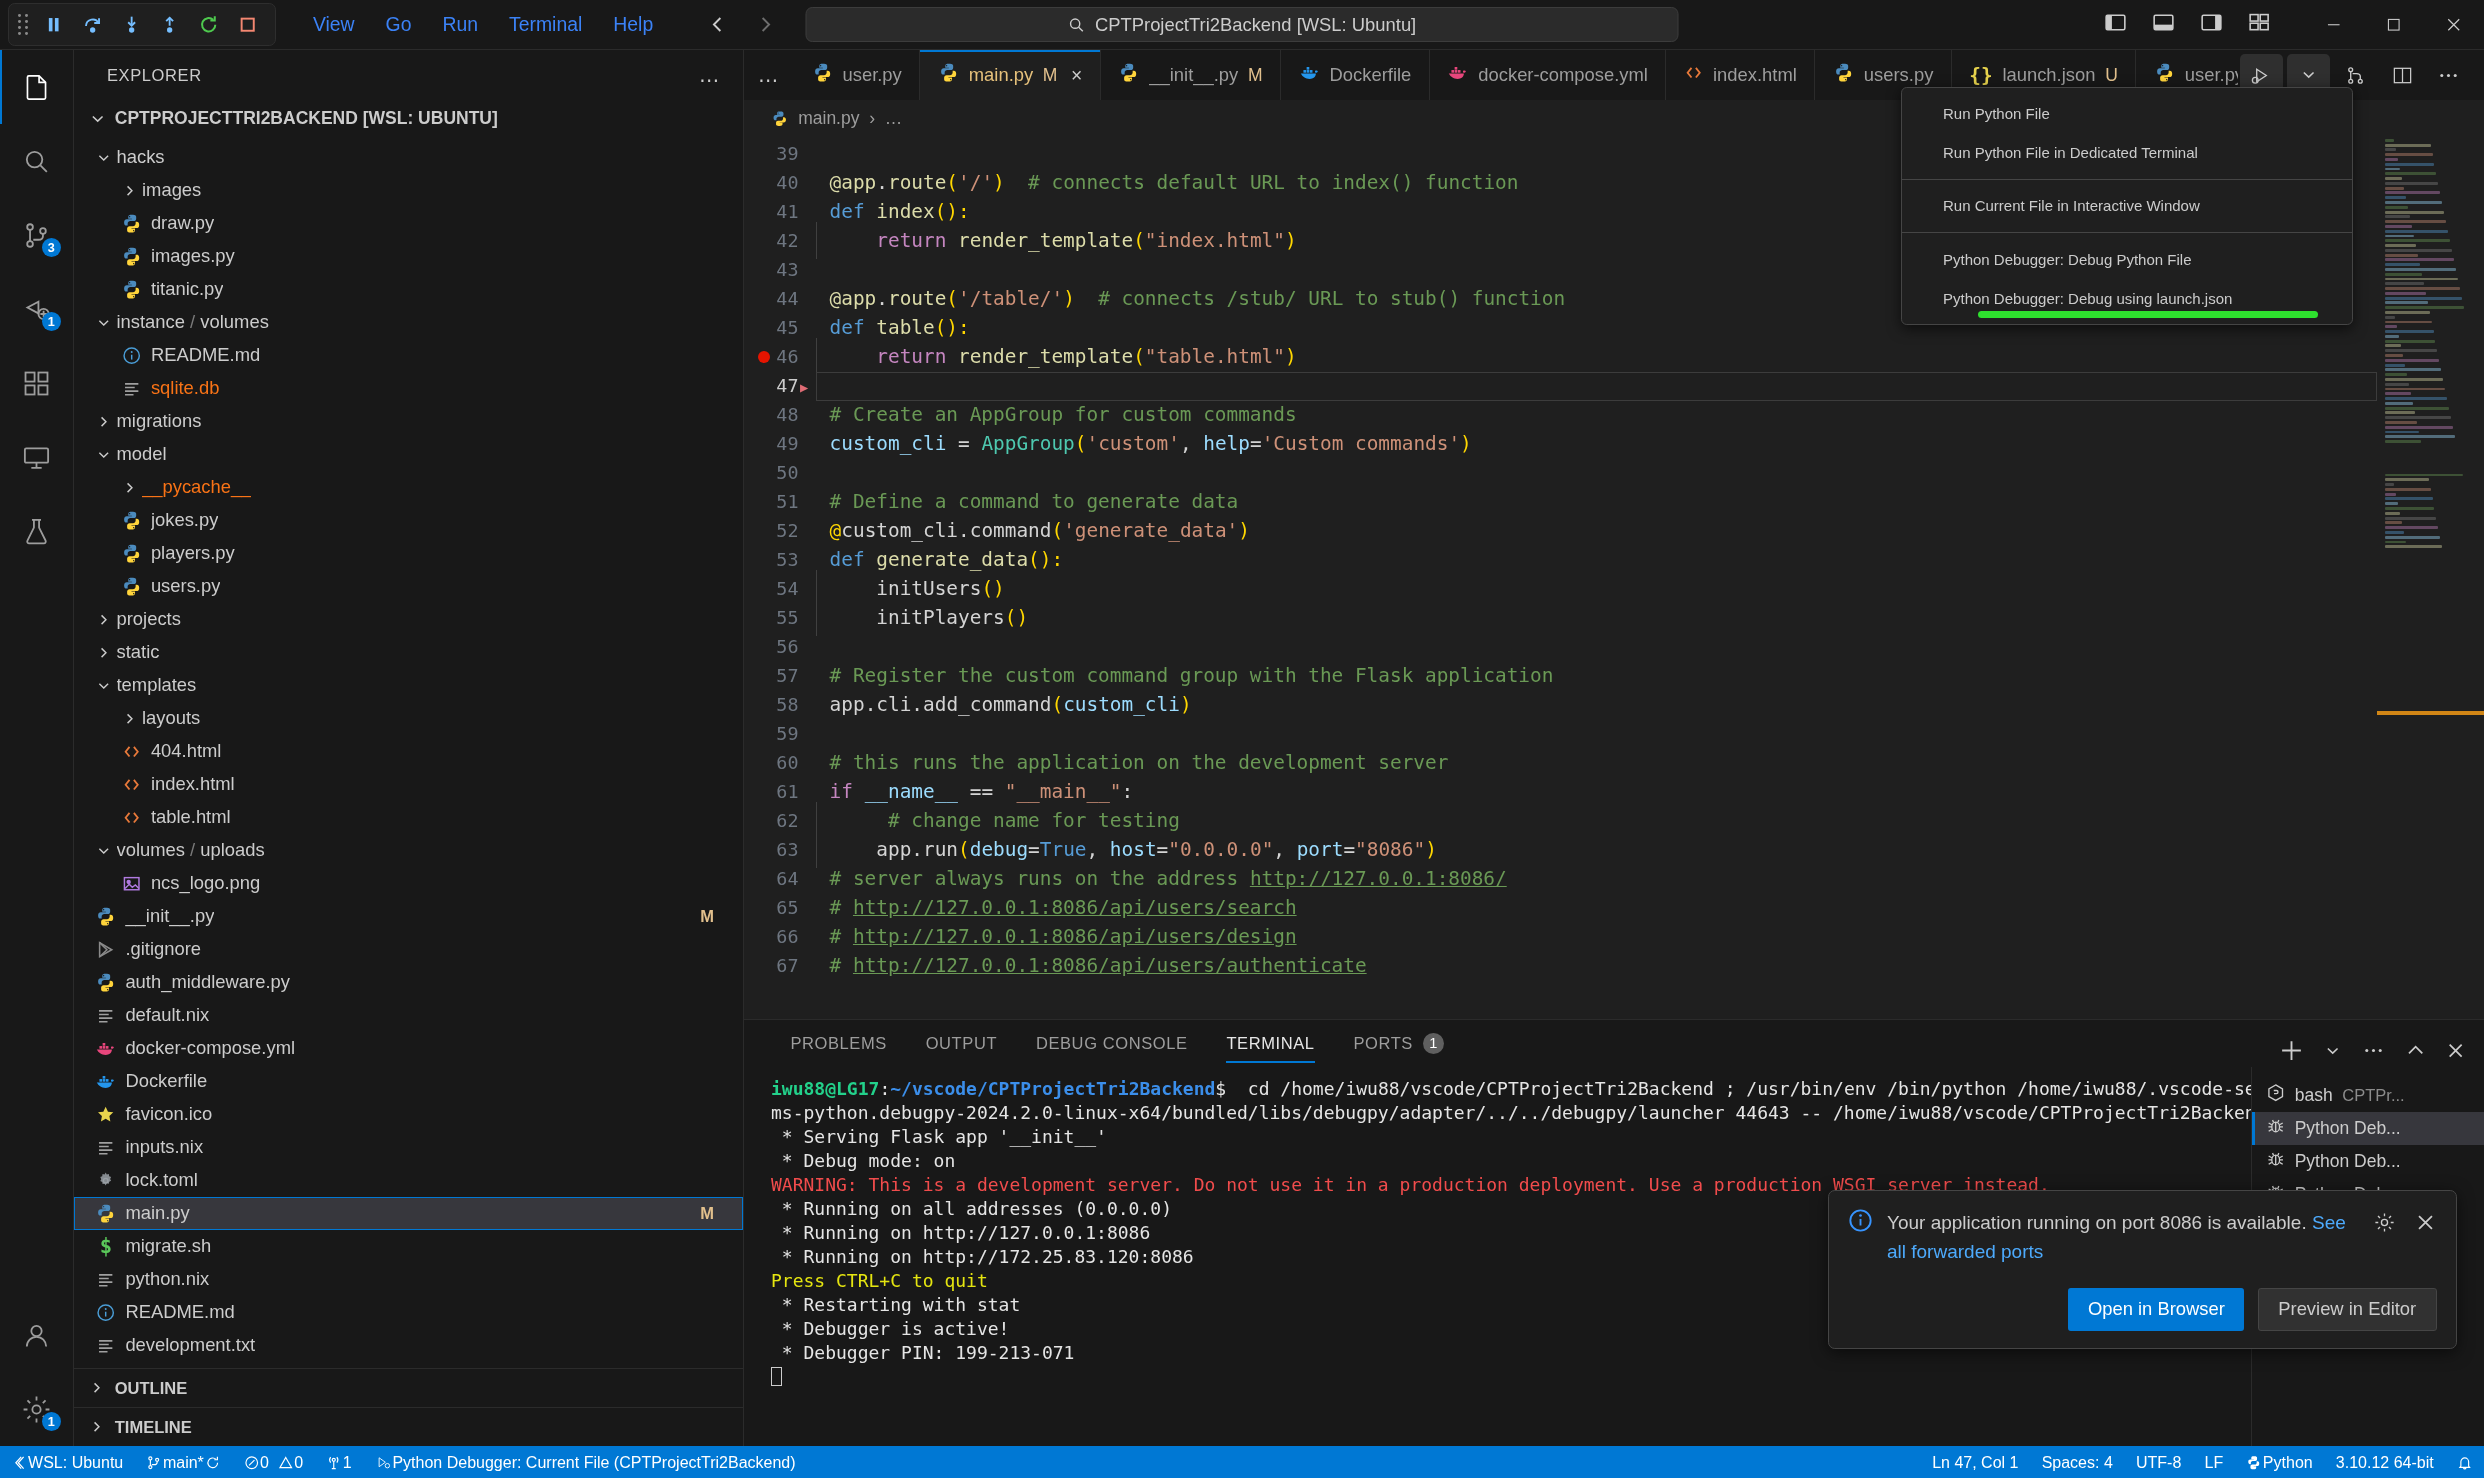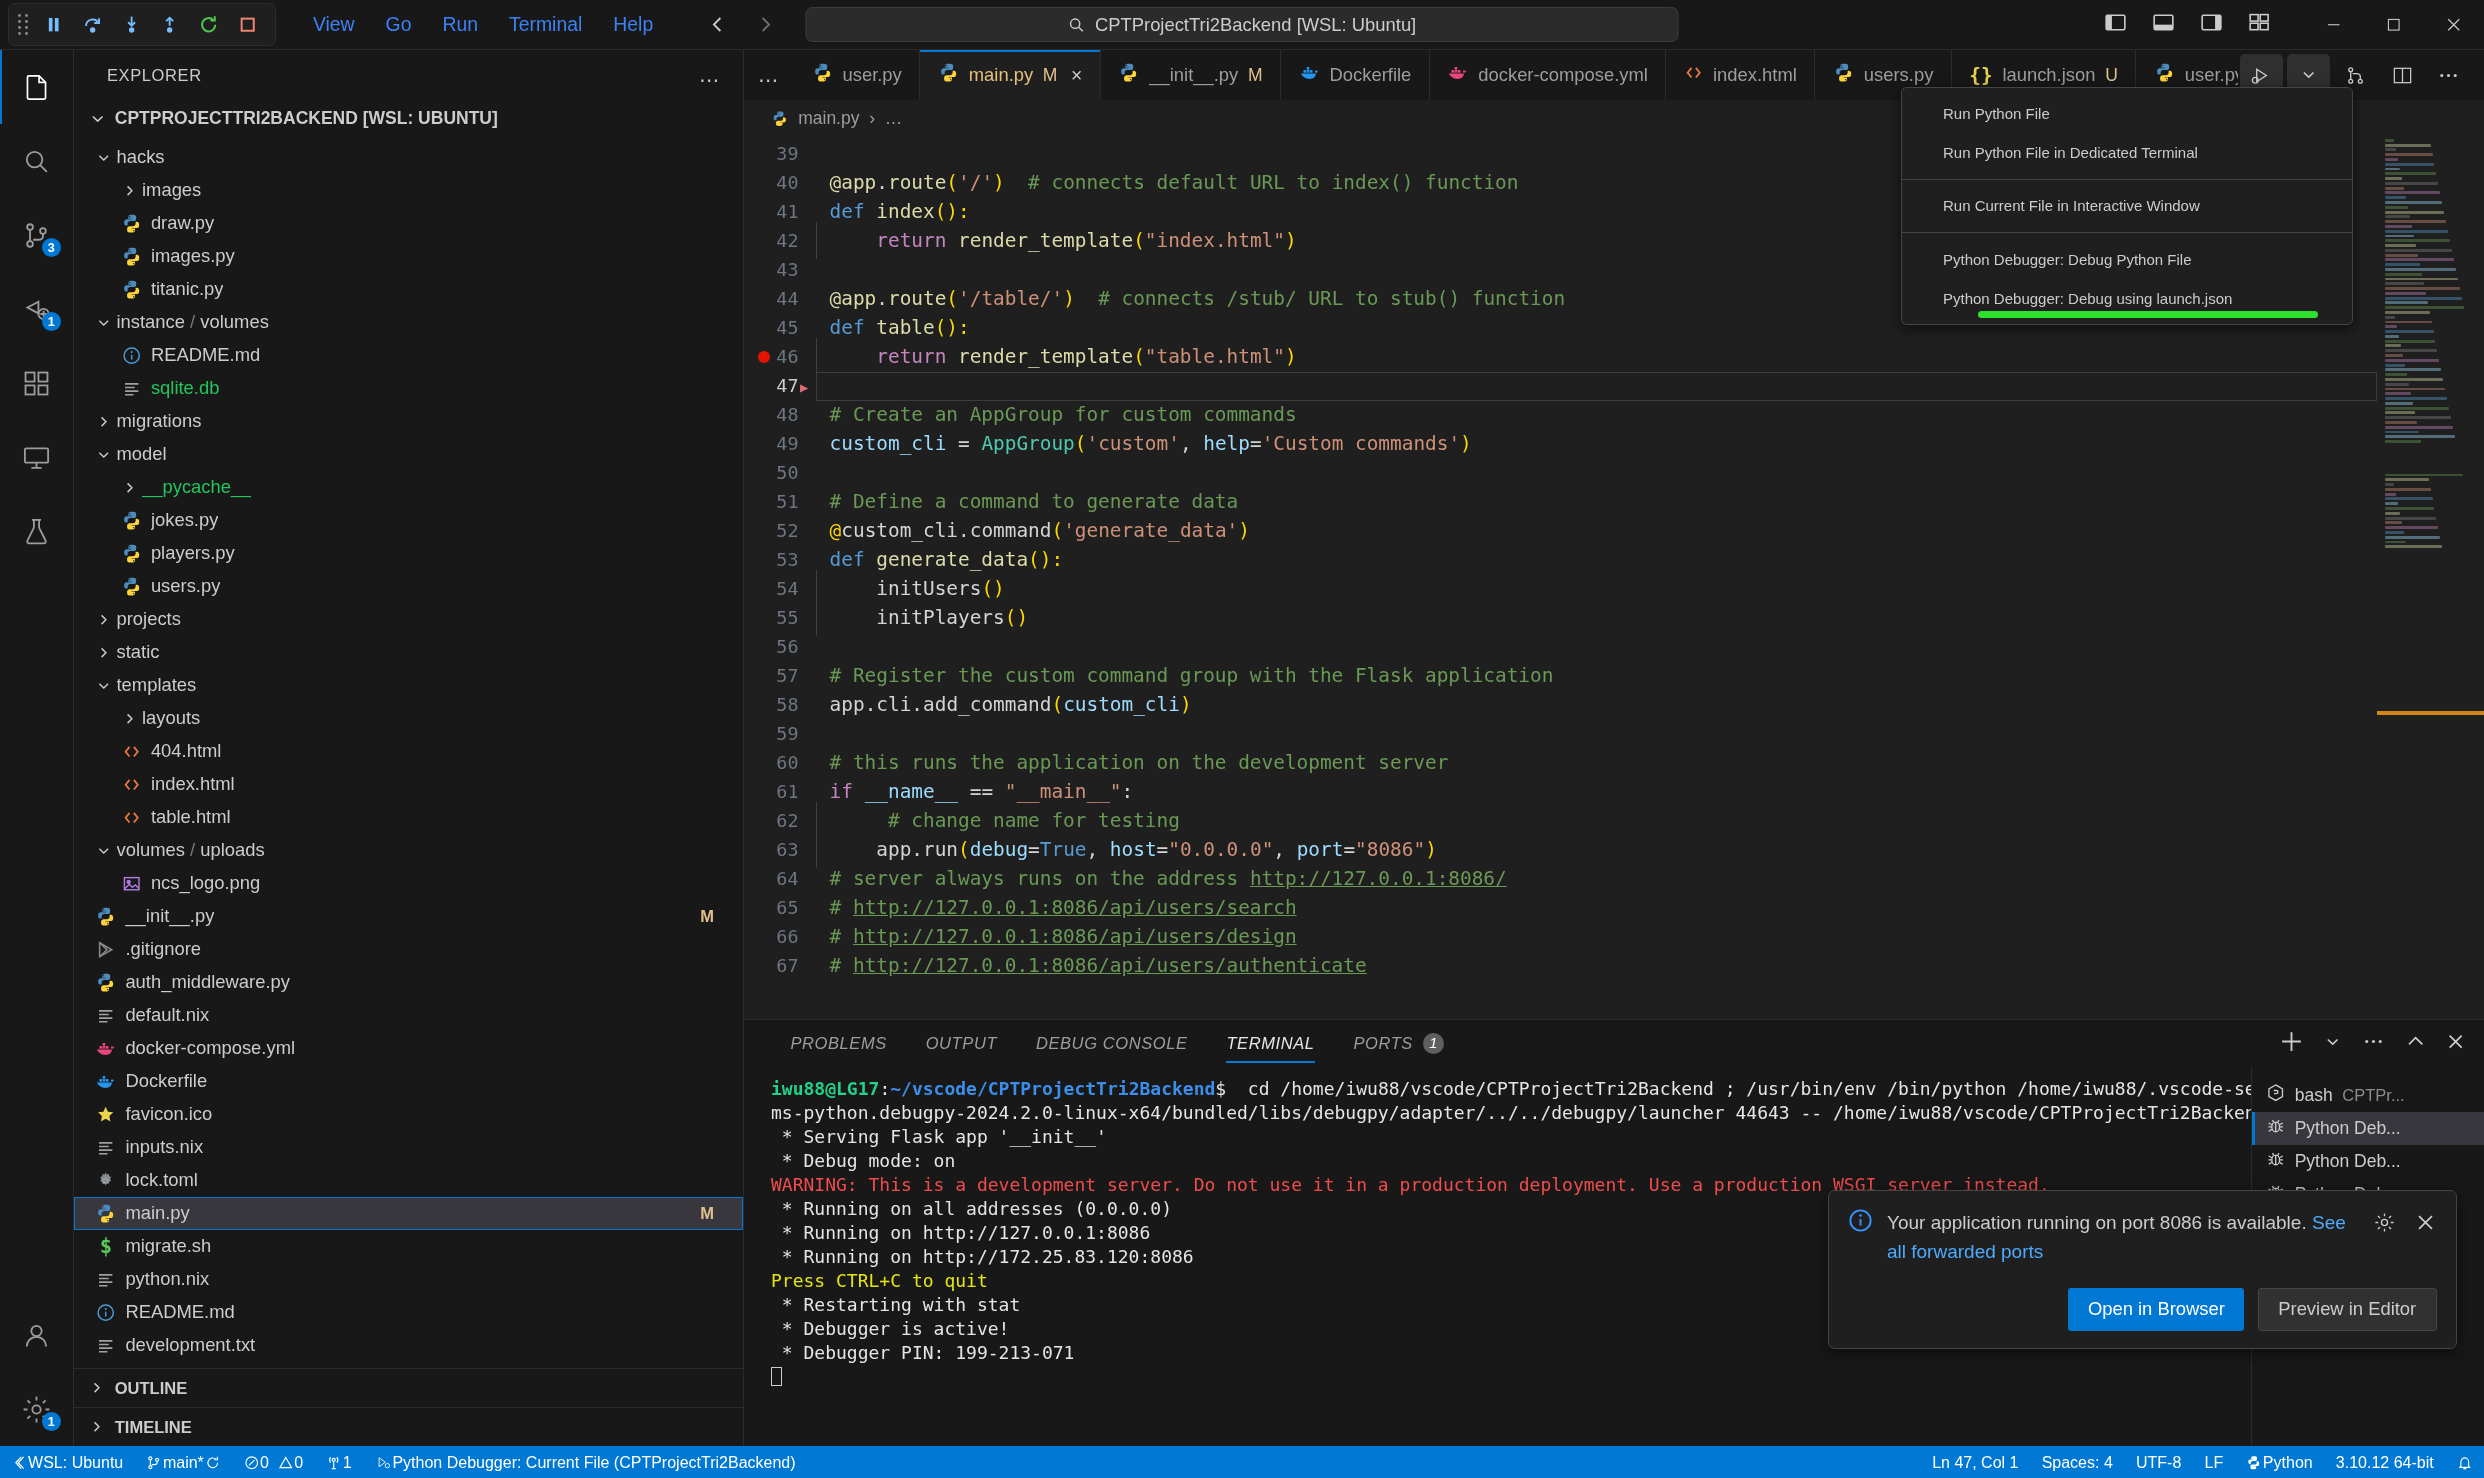--- a/index.html
+++ b/index.html
@@ -69,21 +69,21 @@
     font-size: 17.5px; font-weight: bold; color: #cccccc; white-space: nowrap; overflow: hidden;
   }
   .tree { flex: 1; overflow: hidden; padding-top: 3.9px; }
   .row { height: 33px; display: flex; align-items: center; font-size: 18.4px; color: #cccccc; white-space: nowrap; position: relative; }
   .row.sel { background: #37373d; outline: 1px solid #0078d4; outline-offset: -1px; }
   .row .ind { display: inline-block; }
   .row .chev { width: 25px; display: flex; align-items: center; justify-content: center; flex: 0 0 25px; }
   .row .ficon { width: 29px; display: flex; align-items: center; justify-content: center; flex: 0 0 29px; margin-right: 4.9px; }
   .row .lbl { overflow: hidden; text-overflow: ellipsis; }
   .row .mod { position: absolute; right: 29px; color: #e2c08d; font-size: 16.5px; font-weight: 600; }
-  .dim { color: #22c55e; }
+  .dim { color: #f97316; }
   .slash { color: #7a7a7a; }
   .sb-section { height: 39px; display: flex; align-items: center; gap: 9.7px; padding-left: 13.6px; font-size: 16.5px; font-weight: bold; border-top: 1px solid #2b2b2b; color: #cccccc; }
 
   
   .editor-area { flex: 1; display: flex; flex-direction: column; min-width: 0; background: #1f1f1f; }
   .tabsbar { height: 50px; background: #181818; display: flex; align-items: stretch; position: relative; }
   .tabs { display: flex; align-items: stretch; overflow: hidden; flex: 1; }
   .tmore { display:flex; align-items:center; justify-content:center; width: 50px; color:#cccccc; font-size: 21.3px; letter-spacing:1.9px; flex:0 0 50px;}
   .tab {
     display: flex; align-items: center; gap: 9.7px; padding: 0 17.5px;
@@ -125,21 +125,21 @@
   .c-dec   { color: #dcdcaa; }
   .c-link  { color: #6a9955; text-decoration: underline; }
 
   
   .minimap { position: absolute; right: 0; top: 0; bottom: 0; width: 107px; background: #1f1f1f; opacity: .55; }
   .mm-line { height: 2.9px; margin: 1.9px 0 0 7.8px; border-radius: 1px; }
   .scroll-marker { position:absolute; right:0; width:107px; height:3.9px; background:#d18616; }
 
   
   .panel { height: 427px; background: #181818; border-top: 1px solid #2b2b2b; display: flex; flex-direction: column; flex: 0 0 427px; }
-  .panel-head { height: 47px; display: flex; align-items: center; padding-left: 27px; position: relative; font-style: italic; }
+  .panel-head { height: 47px; display: flex; align-items: flex-end; padding-left: 27px; position: relative; }
   .ptab { font-size: 16.5px; color: #9d9d9d; letter-spacing: 0.6px; padding: 0 19.4px; height: 47px; display: flex; align-items: center; position: relative; }
   .ptab.active { color: #e7e7e7; }
   .ptab.active::after { content:''; position:absolute; left:19.4px; right:19.4px; bottom: 3.9px; height: 1.9px; background: #0078d4; }
   .pbadge { background: #5f5f5f; color: #fff; border-radius: 10.7px; min-width: 21.3px; height: 21.3px; font-size: 14.6px; display: flex; align-items: center; justify-content: center; margin-left: -9.7px; padding: 0 4.9px;}
   .panel-actions { position: absolute; right: 17.5px; display: flex; align-items: center; gap: 19.4px; }
   .panel-body { flex: 1; display: flex; min-height: 0; }
   .term {
     flex: 1; padding: 9.7px 0 0 27px; font-family: "DejaVu Sans Mono", monospace;
     font-size: 18px; line-height: 24px; color: #cccccc; overflow: hidden; white-space: pre;
   }

